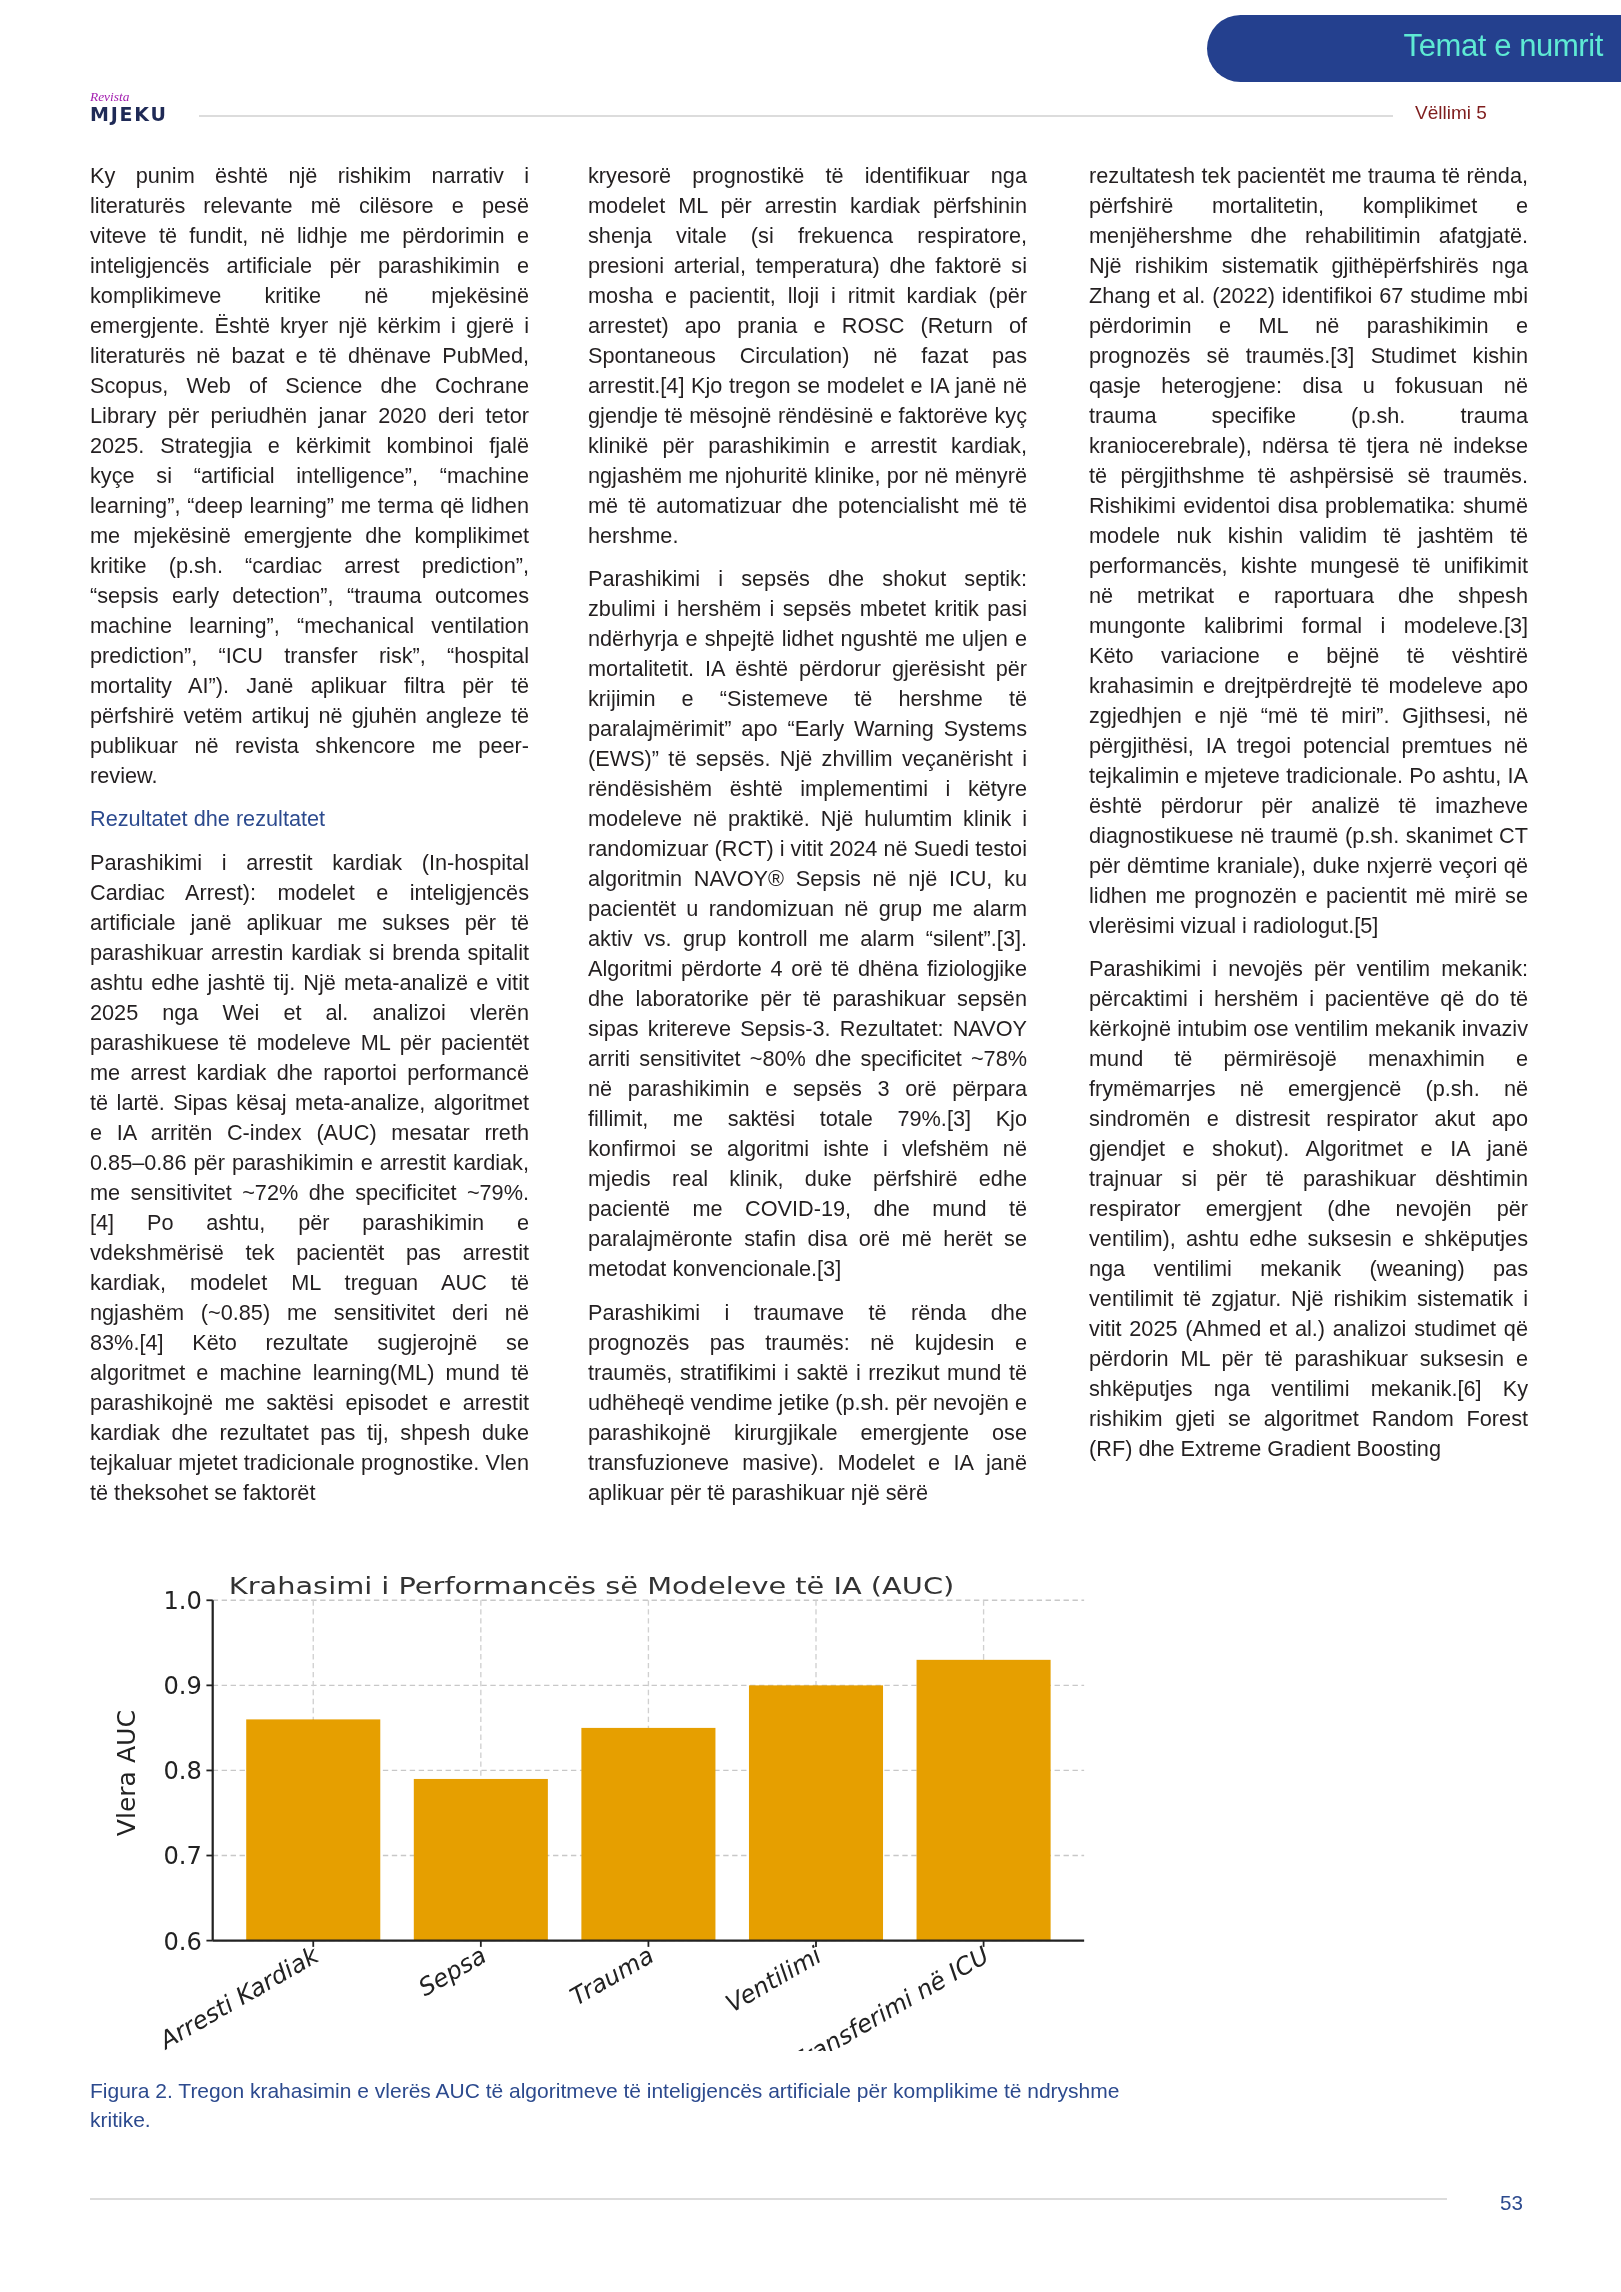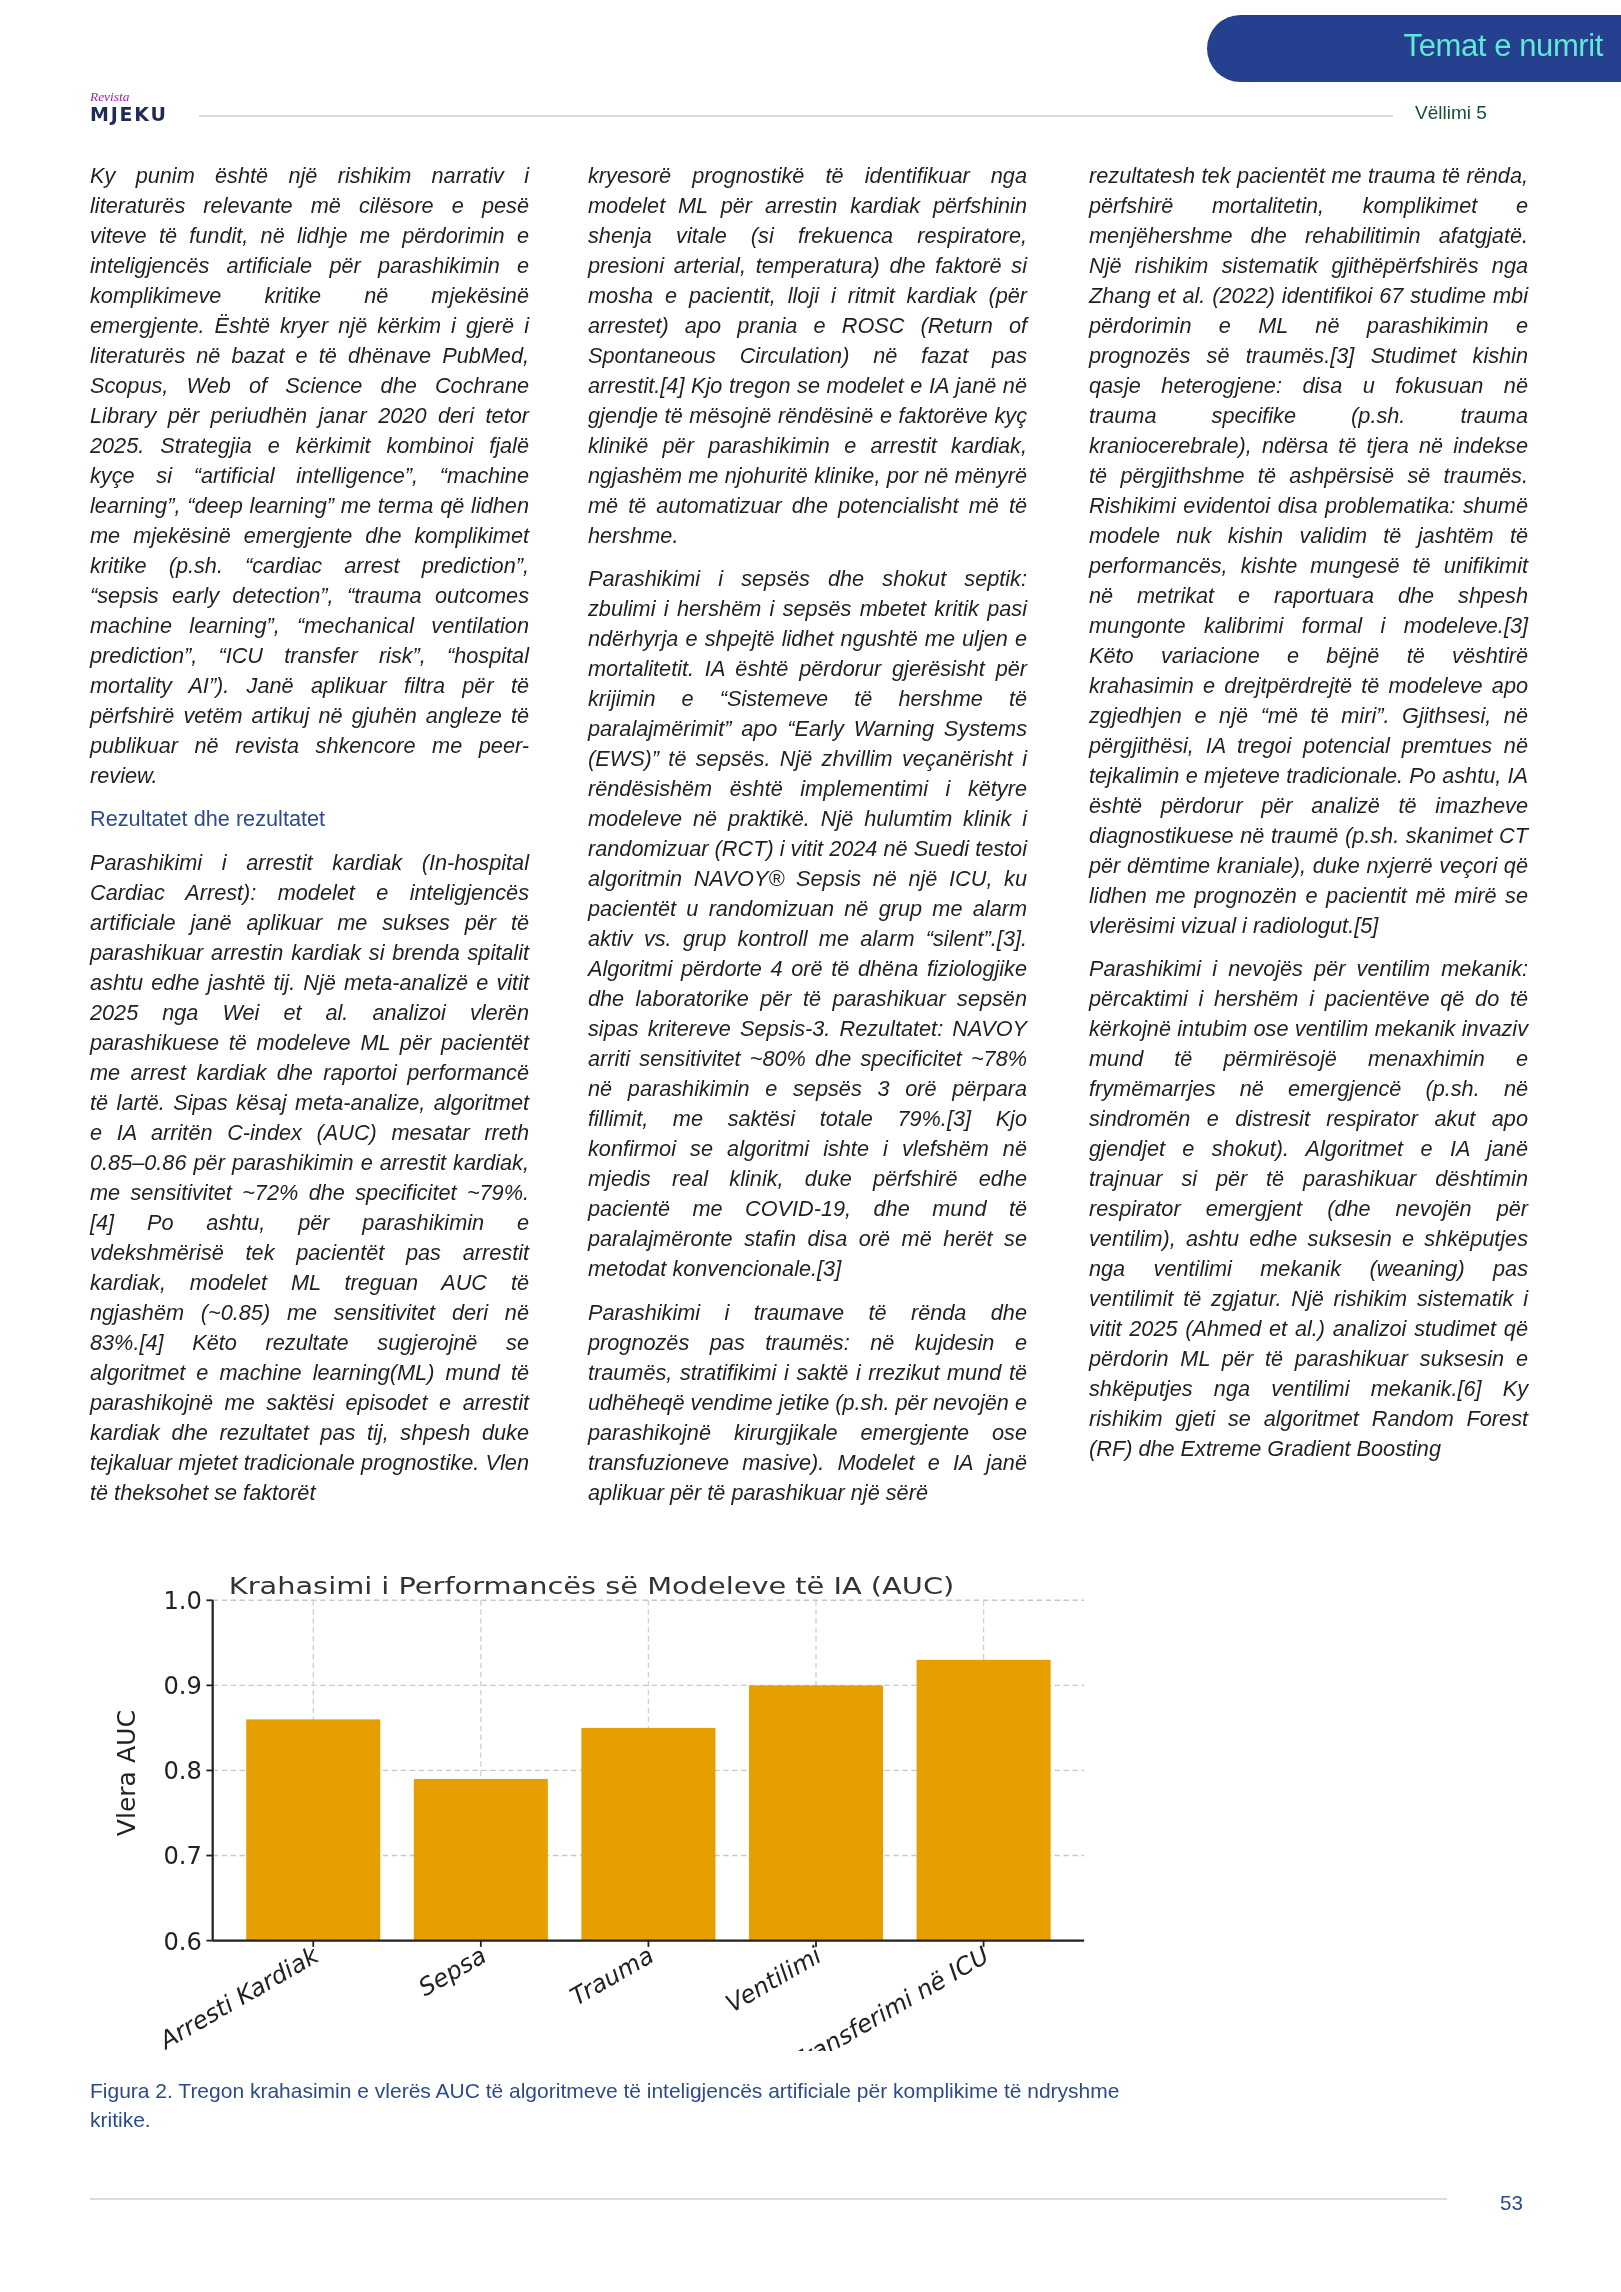--- a/index.html
+++ b/index.html
@@ -9,24 +9,24 @@
                  background: #24408e; border-radius: 34px 0 0 34px; }
   .header-pill span { position: absolute; right: 34px; top: 12.5px; color: #5eead4;
                       font-family: "Liberation Sans", sans-serif; font-size: 31px; letter-spacing: -0.4px; }
   .logo { position: absolute; left: 90px; top: 90px; }
   .logo .revista { display: block; font-family: "Liberation Serif", serif; font-style: italic;
                    font-size: 13.4px; color: #a21caf; line-height: 14.3px; }
   .logo .mjeku { display: block; font-family: "DejaVu Sans", sans-serif; font-weight: bold;
                  font-size: 19px; letter-spacing: 1.8px; color: #1f2a56; line-height: 21.5px; }
   .top-rule { position: absolute; left: 199px; top: 115px; width: 1194px; height: 1.8px; background: #dcdcdc; }
   .volume { position: absolute; left: 1415px; top: 102px; font-family: "Liberation Sans", sans-serif;
-            font-size: 19px; color: #14532d; }
+            font-size: 19px; color: #7f1d1d; }
   .col { position: absolute; top: 161px; width: 439px; font-family: "Liberation Sans", sans-serif;
          font-size: 21.7px; line-height: 30px; text-align: justify; color: #231f20; }
-  .col p { margin: 0 0 13.4px 0; font-style: italic; }
+  .col p { margin: 0 0 13.4px 0; }
   .col1 { left: 90px; } .col2 { left: 588px; } .col3 { left: 1089px; }
   .section-head { color: #2c4a8e; margin: 0 0 13.4px 0; font-size: 21.7px; }
   .chart-wrap { position: absolute; left: 90px; top: 1549px; width: 1021px; height: 502px; }
   .caption { position: absolute; left: 90px; top: 2076px; width: 1030px; font-family: "Liberation Sans", sans-serif;
              font-size: 21px; line-height: 29px; color: #2c4a8e; }
   .bottom-rule { position: absolute; left: 90px; top: 2198px; width: 1357px; height: 1.8px; background: #dcdcdc; }
   .page-number { position: absolute; left: 1500px; top: 2178px; font-family: "Liberation Sans", sans-serif;
                  font-size: 20.6px; color: #2c4a8e; margin-top: 13px; }
 </style>
 </head>

